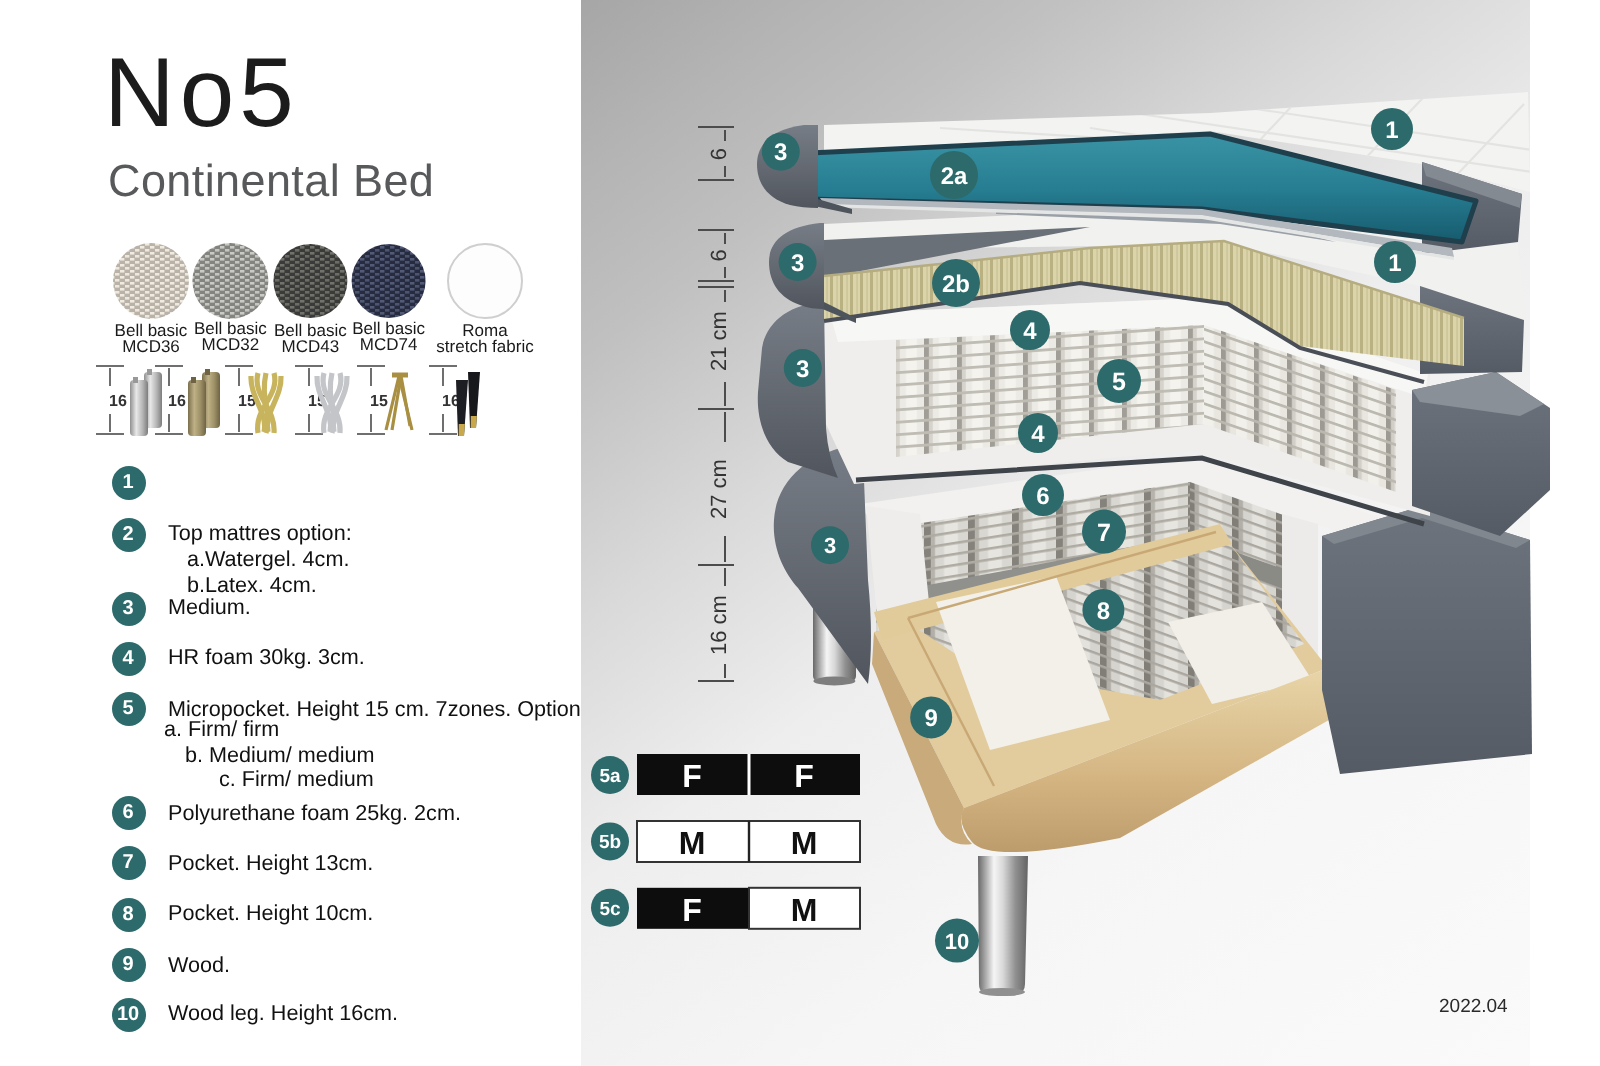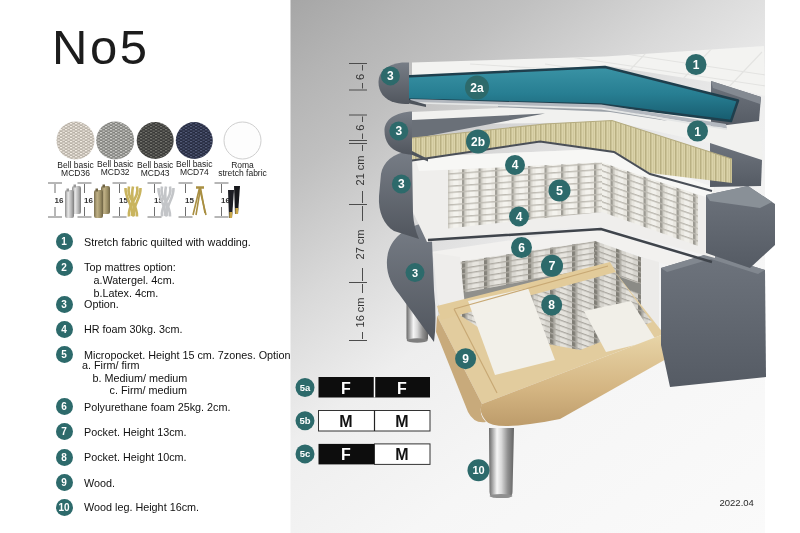--- a/index.html
+++ b/index.html
@@ -10,20 +10,21 @@
            color:#fff;font-size:10px;font-weight:bold;text-align:center;line-height:17px;}
   .li-txt{position:absolute;font-size:10.8px;color:#111;white-space:nowrap;}
   .sw-lab{position:absolute;font-size:8.5px;color:#1a1a1a;text-align:center;line-height:7.8px;width:60px;}
 </style>
 </head>
 <body>
 <div id="page">
 
   <div class="abs" style="left:52px;top:23.5px;font-size:49px;line-height:46px;color:#1c1c1c;letter-spacing:2.5px;">No5</div>
 
+  <div class="abs" style="left:54px;top:78px;font-size:22.5px;color:#58595b;letter-spacing:0.2px;">Continental Bed</div>
 
   <svg class="abs" style="left:0;top:0;" width="290" height="533" viewBox="0 0 290 533">
     <defs>
       <pattern id="wv1" width="5" height="3" patternUnits="userSpaceOnUse">
         <rect width="5" height="3" fill="#b9b2a8"></rect>
         <rect x="0" y="0" width="2.2" height="1.3" fill="#f0eae1"></rect>
         <rect x="2.5" y="1.5" width="2.2" height="1.3" fill="#ede7de"></rect>
       </pattern>
       <pattern id="wv2" width="5" height="3" patternUnits="userSpaceOnUse">
         <rect width="5" height="3" fill="#83837f"></rect>
@@ -165,29 +166,28 @@
 
     <g>
       <path d="M234,186 L240,186 L238,214 L235,214 Z" fill="#17181c"></path>
       <path d="M235.4,208 L238.4,208 L238,214 L235.3,214 Z" fill="#c9a84c"></path>
       <path d="M228,190 L234,190 L232,218 L229,218 Z" fill="#1d1e24"></path>
       <path d="M229.4,212 L232.4,212 L232,218 L229.3,218 Z" fill="#c9a84c"></path>
     </g>
   </svg>
 
   <div class="li-circ" style="left:55.5px;top:233px;">1</div>
-  <div class="li-txt" style="left:84px;top:235.5px;">Stretch fabric quilted with wadding.</div>
 
   <div class="li-circ" style="left:55.5px;top:258.5px;">2</div>
   <div class="li-txt" style="left:84px;top:261px;">Top mattres option:</div>
   <div class="li-txt" style="left:93.5px;top:273.5px;">a.Watergel. 4cm.</div>
   <div class="li-txt" style="left:93.5px;top:287px;">b.Latex. 4cm.</div>
 
   <div class="li-circ" style="left:55.5px;top:295.5px;">3</div>
-  <div class="li-txt" style="left:84px;top:298px;">Option.</div>
+  <div class="li-txt" style="left:84px;top:298px;">Medium.</div>
 
   <div class="li-circ" style="left:55.5px;top:320.5px;">4</div>
   <div class="li-txt" style="left:84px;top:323px;">HR foam 30kg. 3cm.</div>
 
   <div class="li-circ" style="left:55.5px;top:346px;">5</div>
   <div class="li-txt" style="left:84px;top:348.5px;">Micropocket. Height 15 cm. 7zones. Option:</div>
   <div class="li-txt" style="left:82px;top:358.5px;">a. Firm/ firm</div>
   <div class="li-txt" style="left:92.5px;top:371.5px;">b. Medium/ medium</div>
   <div class="li-txt" style="left:92.5px;top:383.5px;margin-left:17px;">c. Firm/ medium</div>
 

